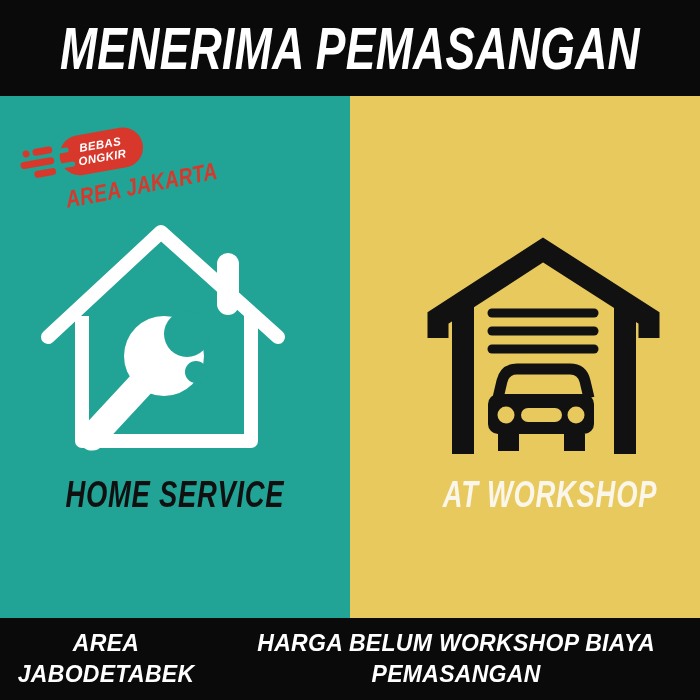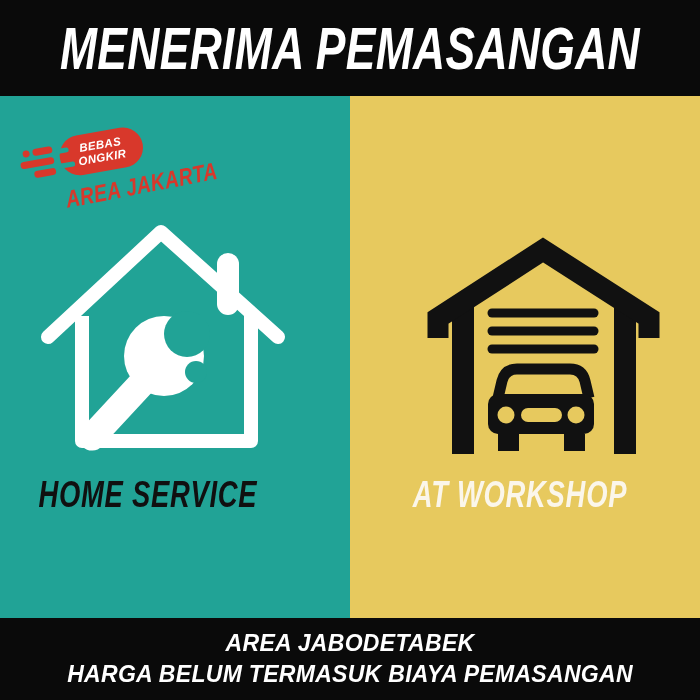--- a/index.html
+++ b/index.html
@@ -42,30 +42,30 @@
   .area-jakarta{
     position:absolute;left:66px;top:90px;color:var(--red,#d8382b);
     font-weight:700;font-size:24px;white-space:nowrap;
     transform:rotate(-11deg) scaleX(0.8);transform-origin:left center;
     letter-spacing:0.5px;
   }
   
   .house-icon{position:absolute;left:36px;top:124px;}
   .garage-icon{position:absolute;left:74px;top:138px;}
   
-  .panel-label{position:absolute;width:100%;top:378px;}
+  .panel-label{position:absolute;width:100%;text-align:center;top:378px;}
   .panel-label .condensed{font-size:37px;letter-spacing:1px;}
   .panel-left .panel-label .condensed{color:#101010;}
   .panel-right .panel-label{left:25px;}
   .panel-right .panel-label .condensed{color:var(--cream,#fbf6ea);}
   
   .bottom-banner{
     position:absolute;left:0;top:618px;width:700px;height:82px;
     background:var(--black,#0a0a0a);
-    display:flex;flex-direction:column;align-items:center;justify-content:center;
+    display:flex;flex-direction:row;align-items:center;justify-content:center;
     color:#fff;font-weight:700;font-size:23px;line-height:31px;letter-spacing:.3px;
     text-align:center;
   }
 </style>
 </head>
 <body>
 
 <div class="canvas">
 
   <div class="top-banner">
@@ -143,16 +143,16 @@
       </svg>
 
       <div class="panel-label">
         <span class="condensed">AT WORKSHOP</span>
       </div>
     </div>
   </div>
 
   <div class="bottom-banner">
     <span>AREA JABODETABEK</span>
-    <span>HARGA BELUM TERMASUK BIAYA PEMASANGAN</span>
+    <span>HARGA BELUM WORKSHOP BIAYA PEMASANGAN</span>
   </div>
 
 </div>
 
 </body></html>

